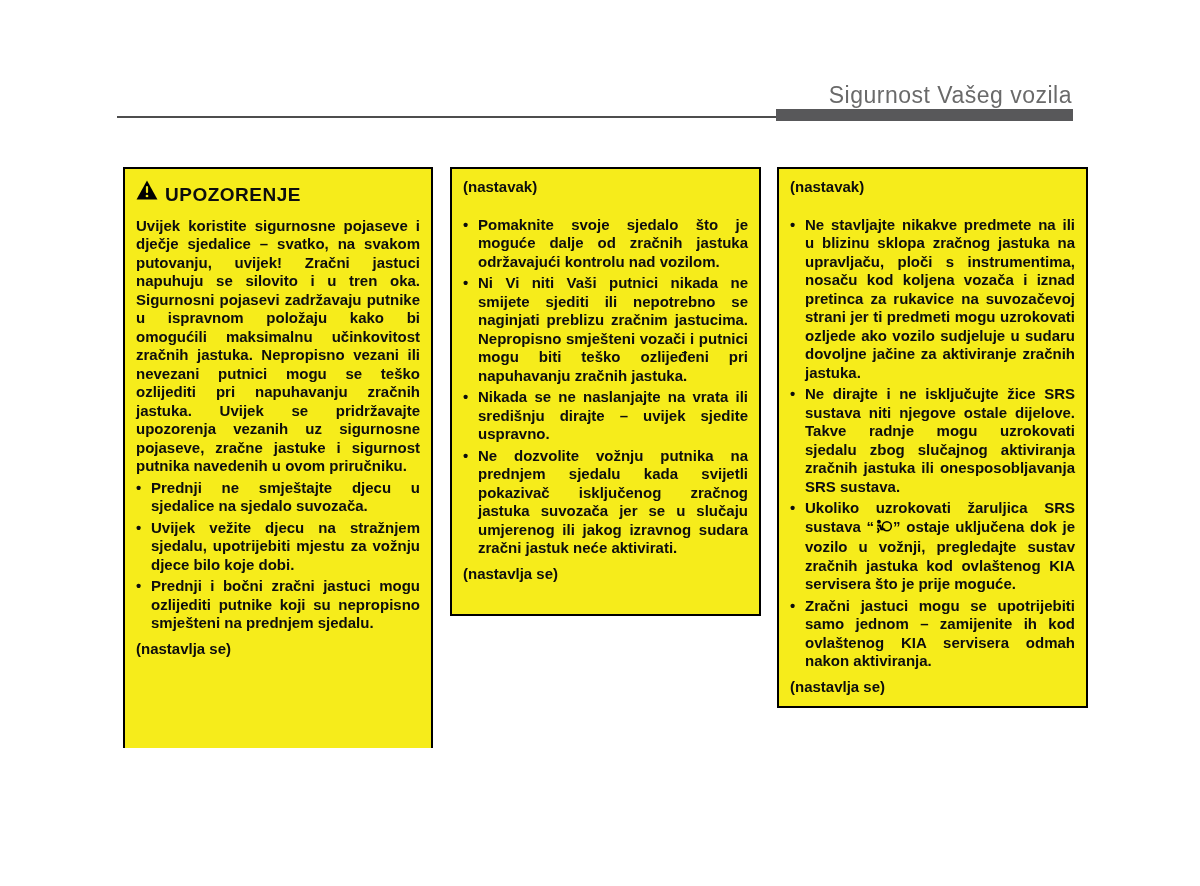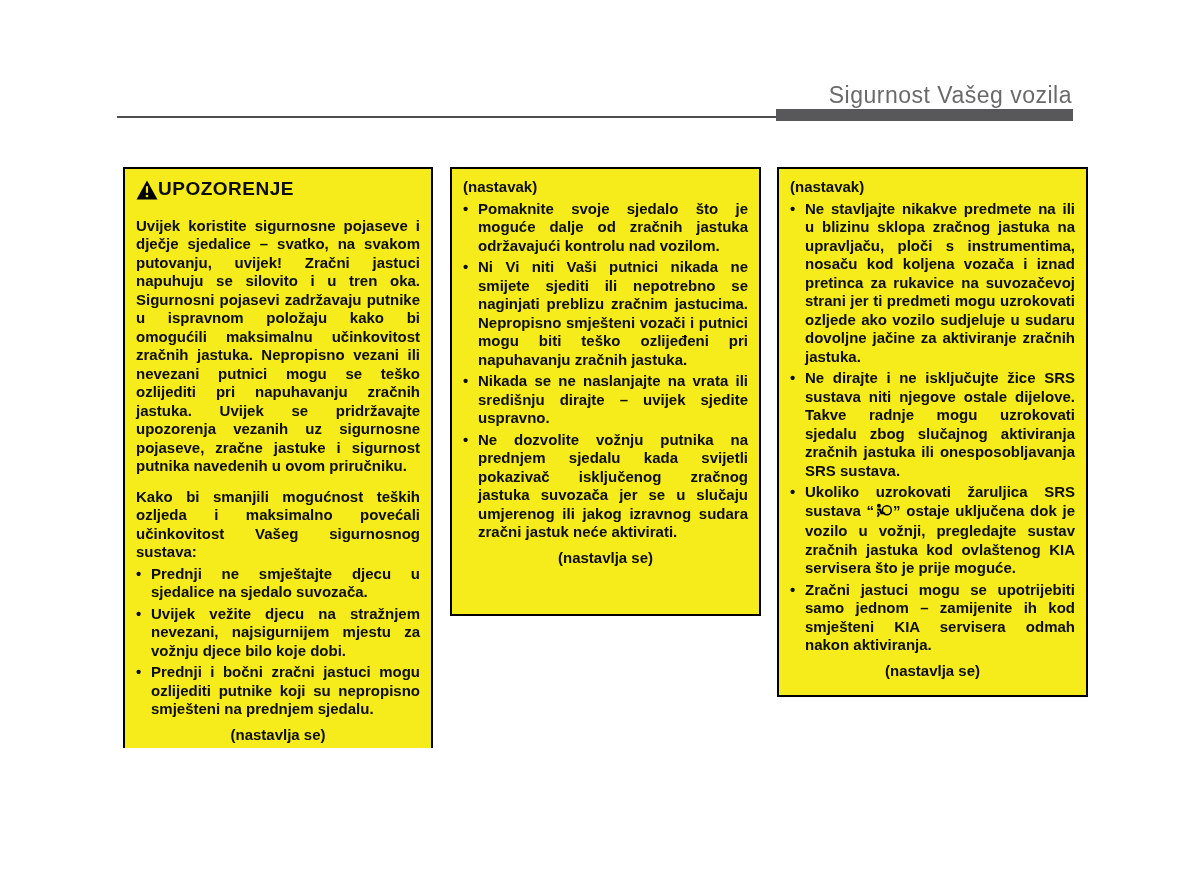--- a/index.html
+++ b/index.html
@@ -50,50 +50,51 @@
     font-size: 15px;
     line-height: 18.5px;
     font-weight: bold;
   }
   .wbox-1 { left: 123px; top: 167px; width: 310px; min-height: 588px; }
   .wbox-2 { left: 450px; top: 167px; width: 311px; min-height: 449px; }
   .wbox-3 { left: 777px; top: 167px; width: 311px; min-height: 530px; }
 
   .wbox-titlebar {
     display: flex;
-    align-items: flex-start;
+    align-items: flex-end;
+    gap: 7px;
     margin: 2px 0 5px 0;
   }
   .wbox-titlebar .tri { flex: 0 0 auto; display: block; }
   .wbox-title {
     font-size: 19px;
     letter-spacing: 0.5px;
     font-weight: bold;
   }
-  .cont-head { margin-bottom: 3px; }
+  .cont-head { margin-bottom: 19px; }
 
   .para {
     text-align: justify;
     margin-bottom: 3px;
     margin-top: 12px;
   }
   .bullet {
     display: flex;
     margin-bottom: 3px;
   }
   .bullet .marker {
     flex: 0 0 15px;
     text-align: left;
   }
   .bullet .btext {
     flex: 1 1 auto;
     text-align: justify;
   }
   .continued {
-    text-align: center;
+    text-align: left;
     margin-top: 7px;
   }
   .inline-icon {
     display: inline-block;
     vertical-align: -2px;
     margin: 0 1px;
   }
 
   
   .footer-dashed-h {
@@ -152,28 +153,27 @@
       <span class="tri">
         <svg width="22" height="20" viewBox="0 0 24 22">
           <path d="M12 0.5 L23.5 21.5 H0.5 Z" fill="#000000"></path>
           <rect x="10.8" y="6.5" width="2.4" height="8" rx="1.2" fill="#f6ec1b"></rect>
           <circle cx="12" cy="17.6" r="1.5" fill="#f6ec1b"></circle>
         </svg>
       </span>
       <span class="wbox-title">UPOZORENJE</span>
     </div>
     <div class="para">Uvijek koristite sigurnosne pojaseve i dječje sjedalice – svatko, na svakom putovanju, uvijek! Zračni jastuci napuhuju se silovito i u tren oka. Sigurnosni pojasevi zadržavaju putnike u ispravnom položaju kako bi omogućili maksimalnu učinkovitost zračnih jastuka. Nepropisno vezani ili nevezani putnici mogu se teško ozlijediti pri napuhavanju zračnih jastuka. Uvijek se pridržavajte upozorenja vezanih uz sigurnosne pojaseve, zračne jastuke i sigurnost putnika navedenih u ovom priručniku.</div>
-    <div class="para">Kako bi smanjili mogućnost teških ozljeda i maksimalno povećali učinkovitost Vašeg sigurnosnog sustava:</div>
     <div class="bullet">
       <span class="marker">•</span>
       <div class="btext">Prednji ne smještajte djecu u sjedalice na sjedalo suvozača.</div>
     </div>
     <div class="bullet">
       <span class="marker">•</span>
-      <div class="btext">Uvijek vežite djecu na stražnjem nevezani, najsigurnijem mjestu za vožnju djece bilo koje dobi.</div>
+      <div class="btext">Uvijek vežite djecu na stražnjem sjedalu, upotrijebiti mjestu za vožnju djece bilo koje dobi.</div>
     </div>
     <div class="bullet">
       <span class="marker">•</span>
       <div class="btext">Prednji i bočni zračni jastuci mogu ozlijediti putnike koji su nepropisno smješteni na prednjem sjedalu.</div>
     </div>
     <div class="continued">(nastavlja se)</div>
   </div>
 
   <div class="wbox wbox-2">
     <div class="cont-head">(nastavak)</div>
@@ -210,21 +210,21 @@
       <span class="marker">•</span>
       <div class="btext"><span>Ukoliko uzrokovati žaruljica SRS sustava “</span><span class="inline-icon"><svg width="17" height="15" viewBox="0 0 20 17">
               <circle cx="4.6" cy="3" r="2.3" fill="#000"></circle>
               <path d="M2.6 6.2 L7 6.4 L8.4 10.6 L12 10.8 L12 13 L6.6 13 L4.8 8.6 L2.6 8.4 Z" fill="#000"></path>
               <path d="M2.2 9.8 L3.4 13.4 L2 15.4 L3.6 16.4 L5.6 13.6 L4.4 10.2 Z" fill="#000"></path>
               <circle cx="14" cy="8.2" r="5.2" fill="none" stroke="#000" stroke-width="1.7"></circle>
             </svg></span><span>” ostaje uključena dok je vozilo u vožnji, pregledajte sustav zračnih jastuka kod ovlaštenog KIA servisera što je prije moguće.</span></div>
     </div>
     <div class="bullet">
       <span class="marker">•</span>
-      <div class="btext">Zračni jastuci mogu se upotrijebiti samo jednom – zamijenite ih kod smješteni KIA servisera odmah nakon aktiviranja.</div>
+      <div class="btext">Zračni jastuci mogu se upotrijebiti samo jednom – zamijenite ih kod ovlaštenog KIA servisera odmah nakon aktiviranja.</div>
     </div>
     <div class="continued">(nastavlja se)</div>
   </div>
 
   <div class="footer-dashed-h"></div>
   <div class="footer-dashed-v"></div>
   <div class="footer-chapter">3</div>
   <div class="footer-page">47</div>
   <div class="bottom-dash-fragment"></div>
 

